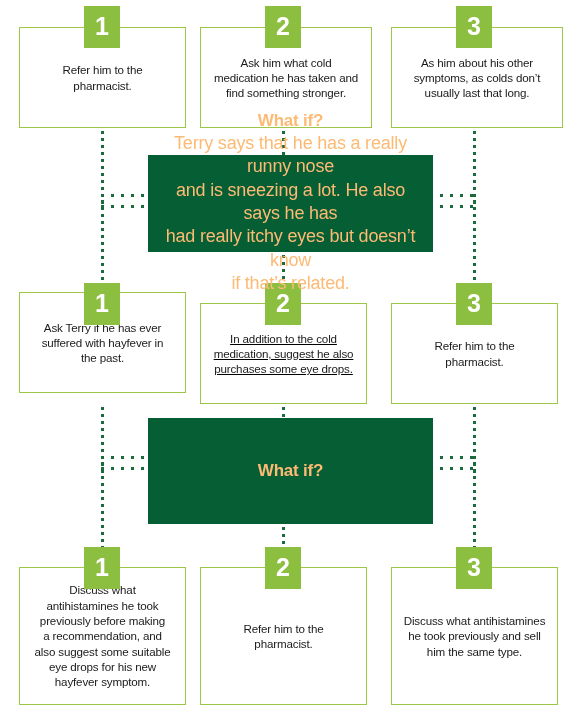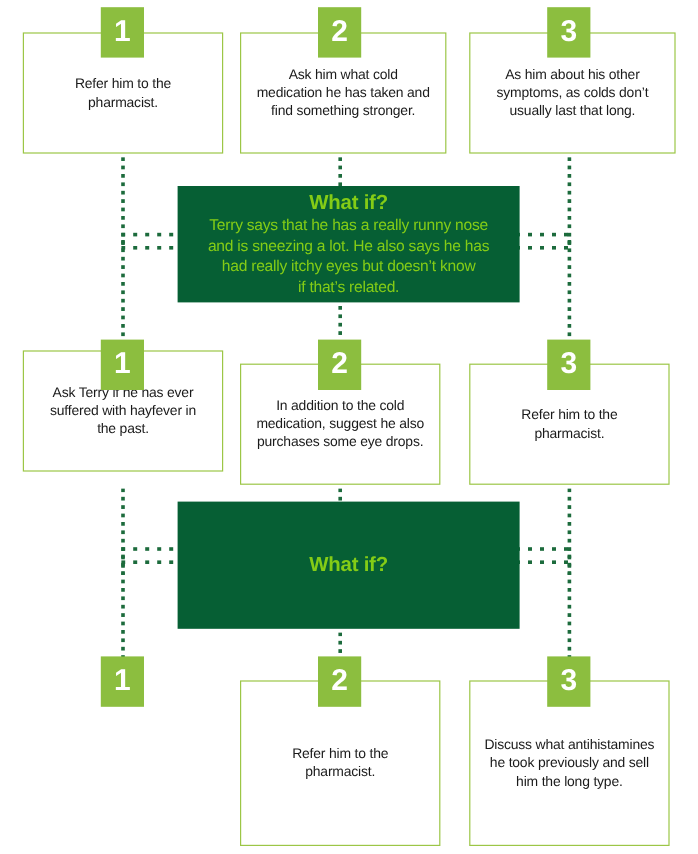--- a/index.html
+++ b/index.html
@@ -56,38 +56,38 @@
     line-height: 1;
     z-index: 5;
     padding-bottom: 2px;
     box-sizing: border-box;
   }
 
   
   .whatif {
     position: absolute;
     background: #065F34;
-    color: #84cc16;
+    color: #fdba74;
     box-sizing: border-box;
     display: flex;
     flex-direction: column;
     align-items: center;
     justify-content: center;
     padding: 6px 12px;
     z-index: 6;
   }
   .whatif-title {
     font-size: 17px;
     font-weight: bold;
     line-height: 1.15;
     margin-bottom: 1px;
     letter-spacing: -0.2px;
   }
   .whatif-body {
-    font-size: 13px;
+    font-size: 18px;
     line-height: 1.3;
     text-align: center;
     letter-spacing: -0.2px;
     white-space: pre-line;
   }
 
   
   .dot-v {
     position: absolute;
     width: 3px;
@@ -153,21 +153,21 @@
 
   <div class="dot-v" style="left:101px; top:200px; height:82px;"></div>
   <div class="dot-v" style="left:282px; top:255px; height:27px;"></div>
   <div class="dot-v" style="left:473px; top:200px; height:82px;"></div>
 
   <div class="option-box" style="left:19px; top:292px; width:167px; height:101px;">
     <div class="option-text">Ask Terry if he has ever
 suffered with hayfever in
 the past.</div>
   </div>
-  <div class="option-box" style="left:200px; top:303px; width:167px; height:101px;">
+  <div class="option-box" style="left:200px; top:303px; width:167px; height:101px;text-decoration:underline;">
     <div class="option-text">In addition to the cold
 medication, suggest he also
 purchases some eye drops.</div>
   </div>
   <div class="option-box" style="left:391px; top:303px; width:167px; height:101px;">
     <div class="option-text">Refer him to the
 pharmacist.</div>
   </div>
 
   <div class="badge" style="left:84px; top:283px;">
@@ -189,28 +189,37 @@
   <div class="dot-h" style="left:430px; top:467px; width:46px;"></div>
 
   <div class="whatif" style="left:148px; top:418px; width:285px; height:106px;">
     <div class="whatif-title">What if?</div>
   </div>
 
   <div class="dot-v" style="left:101px; top:462px; height:96px;"></div>
   <div class="dot-v" style="left:282px; top:527px; height:31px;"></div>
   <div class="dot-v" style="left:473px; top:462px; height:96px;"></div>
 
+  <div class="option-box" style="left:19px; top:567px; width:167px; height:138px;">
+    <div class="option-text">Discuss what
+antihistamines he took
+previously before making
+a recommendation, and
+also suggest some suitable
+eye drops for his new
+hayfever symptom.</div>
+  </div>
   <div class="option-box" style="left:200px; top:567px; width:167px; height:138px;">
     <div class="option-text">Refer him to the
 pharmacist.</div>
   </div>
   <div class="option-box" style="left:391px; top:567px; width:167px; height:138px;">
     <div class="option-text">Discuss what antihistamines
 he took previously and sell
-him the long type.</div>
+him the same type.</div>
   </div>
 
   <div class="badge" style="left:84px; top:547px;">
     <span>1</span>
   </div>
   <div class="badge" style="left:265px; top:547px;">
     <span>2</span>
   </div>
   <div class="badge" style="left:456px; top:547px;">
     <span>3</span>

